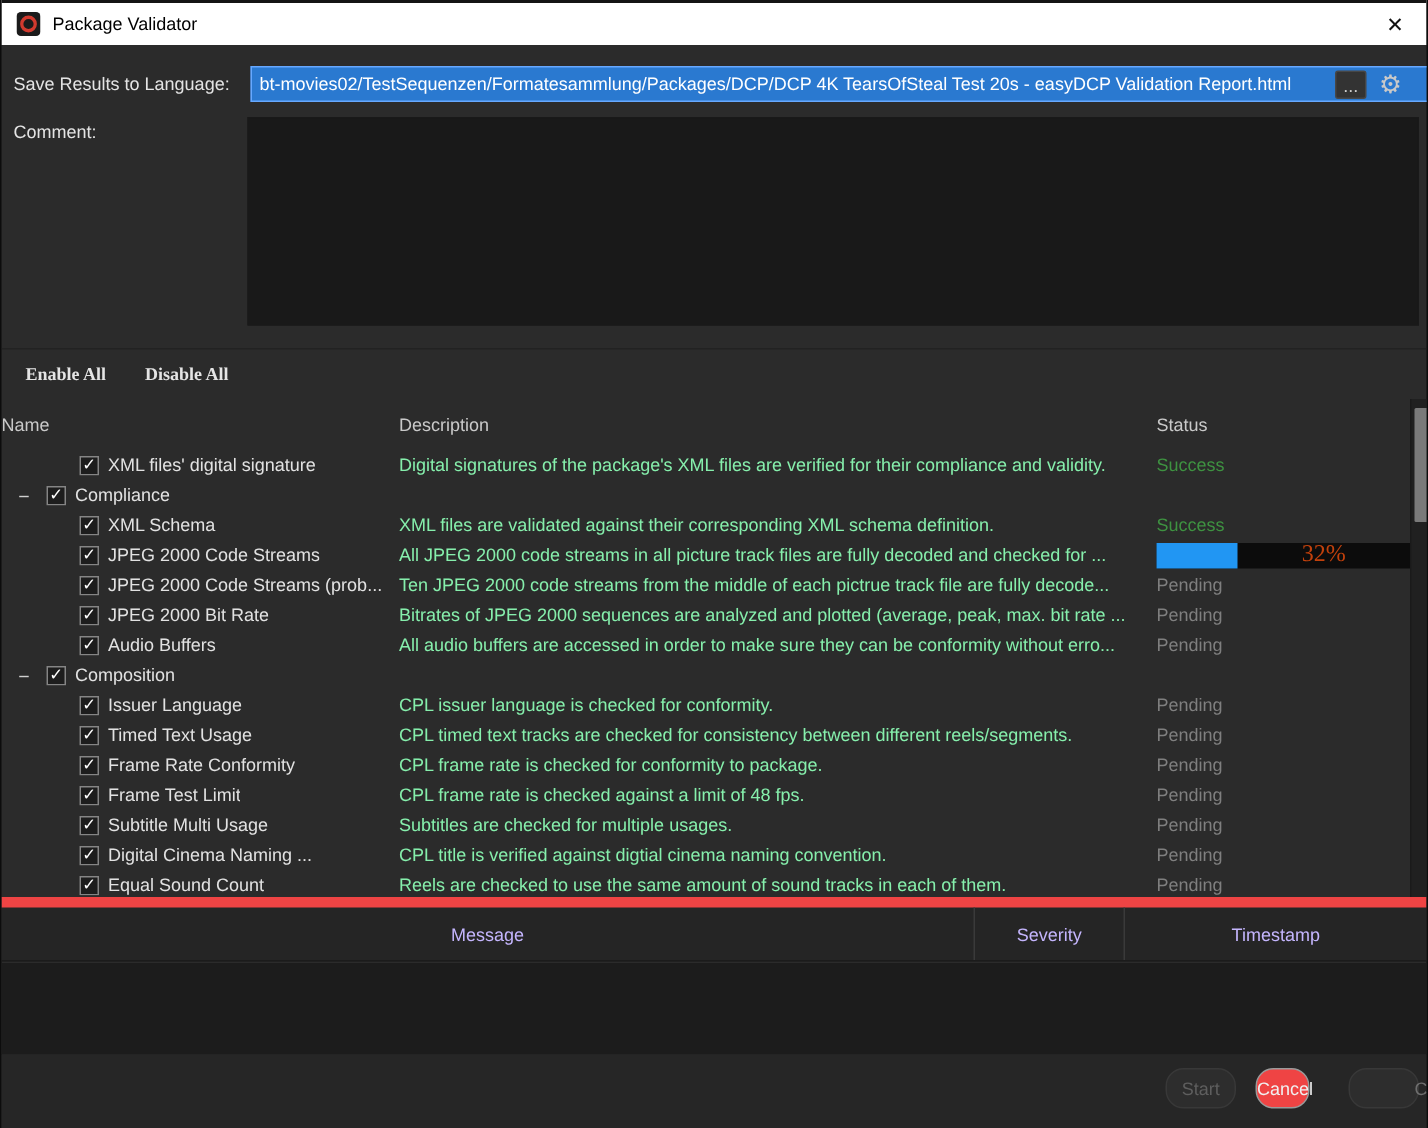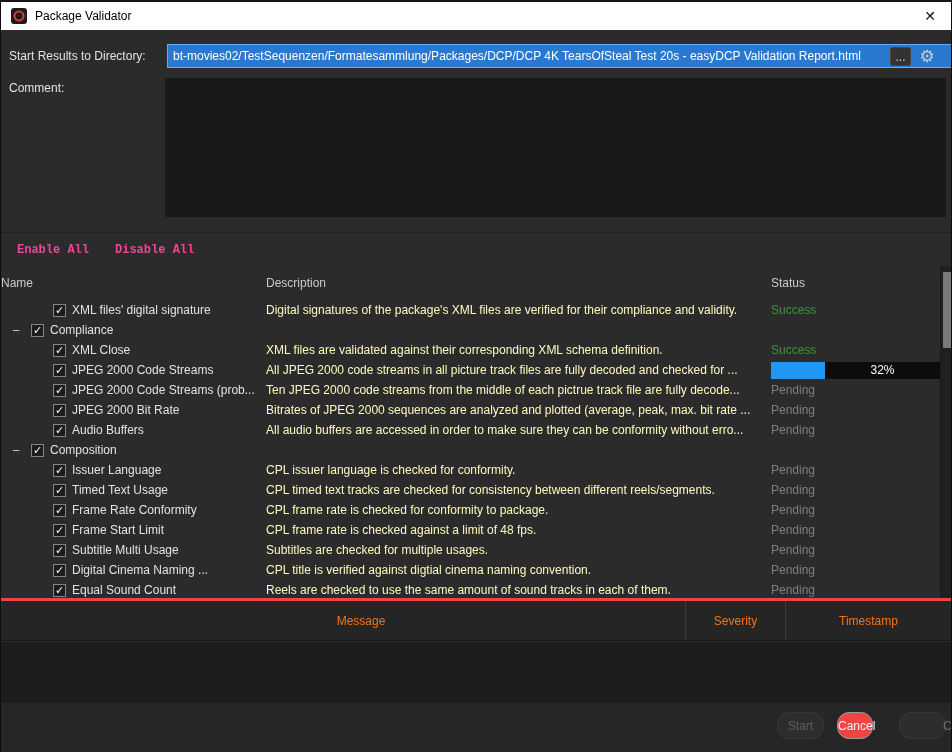--- a/index.html
+++ b/index.html
@@ -57,22 +57,22 @@
     color: #ddd; font-family: "Liberation Sans", sans-serif; font-size: 12px;
     outline: none;
   }
   
   .toolbar {
     position: absolute; left: 0; top: 232px; width: 100%; height: 34px;
     border-top: 1px solid #222; display: flex; align-items: center;
     padding-left: 16px; gap: 26px;
   }
   .toolbar button {
-    background: transparent; border: none; color: #ec4899; font-weight: bold;
-    font-size: 12px; padding: 0; font-family: Liberation Mono, monospace;
+    background: transparent; border: none; color: #e5e5e5; font-weight: bold;
+    font-size: 12px; padding: 0; font-family: Liberation Serif, serif;
   }
   
   .checks-header {
     position: absolute; left: 0; top: 266px; width: 939px; height: 34px;
     display: grid; grid-template-columns: 265px 503px 171px; align-items: center;
     color: #c9c9c9;
   }
   .checks-header .h-name { }
   .checks-header .h-status { padding-left: 2px; }
   .checks-body {
@@ -92,46 +92,46 @@
     width: 14px; margin-right: 8px; color: #d0d0d0; text-align: center; flex: none;
     font-size: 13px; line-height: 13px;
   }
   .checkbox {
     width: 13px; height: 13px; flex: none; margin-right: 6px;
     background: #1d1d1d; border: 1px solid #858585;
     display: inline-flex; align-items: center; justify-content: center;
   }
   .tick { color: #ffffff; font-size: 11px; line-height: 1; }
   .name-label { white-space: nowrap; overflow: hidden; }
-  .cell-desc { color: #fef9c3; white-space: nowrap; overflow: hidden; }
+  .cell-desc { color: #86efac; white-space: nowrap; overflow: hidden; }
   .cell-status { padding-left: 2px; }
   .status-text.success { color: var(--success); }
   .status-text.pending { color: var(--pending); }
   .progress {
     width: 169px; height: 17px; background: #0c0c0c; display: flex; align-items: stretch;
   }
   .progress-fill { background: var(--progress-fill); height: 100%; }
   .progress-label {
     flex: 1; display: flex; align-items: center; justify-content: center;
-    color: #ffffff; font-size: 12px;
+    color: #c2410c; font-size: 16px; font-family: Liberation Serif, serif;
   }
   
   .v-scrollbar {
     position: absolute; left: 939px; top: 266px; width: 13px; height: 332px;
     background: #202020; border-left: 1px solid #1a1a1a;
   }
   .scroll-thumb {
     position: absolute; left: 2px; top: 6px; width: 9px; height: 76px;
     background: #7a7a7a; border-radius: 1px;
   }
   
   .messages-header {
     position: absolute; left: 0; top: 598px; width: 100%; height: 43px;
-    background: #252525; border-top: 3px solid #ef4444; border-bottom: 1px solid #1b1b1b;
-    display: flex; color: #f97316; padding-left: 36px;
+    background: #252525; border-top: 7px solid #ef4444; border-bottom: 1px solid #1b1b1b;
+    display: flex; color: #c4b5fd;
   }
   .messages-header .m-cell {
     display: flex; align-items: center; justify-content: center;
   }
   .m-message { width: 648px; }
   .m-severity { width: 100px; border-left: 1px solid #3a3a3a; }
   .m-code { width: 100px; border-left: 1px solid #3a3a3a; }
   .m-timestamp { flex: 1; border-left: 1px solid #3a3a3a; }
   .messages-body {
     position: absolute; left: 0; top: 642px; width: 100%; height: 61px;
@@ -159,21 +159,21 @@
     <span class="app-icon">
       <svg width="16" height="16" viewBox="0 0 16 16">
         <rect x="0" y="0" width="16" height="16" rx="3" fill="#1b1b1b"></rect>
         <circle cx="8" cy="8" r="4.5" fill="none" stroke="#d23a2e" stroke-width="2.2"></circle>
       </svg>
     </span>
     <span class="window-title">Package Validator</span>
     <button class="close-btn">✕</button>
   </div>
 
-  <span class="field-label lbl-savedir">Start Results to Directory:</span>
+  <span class="field-label lbl-savedir">Save Results to Language:</span>
   <input class="save-input" type="text" value="bt-movies02/TestSequenzen/Formatesammlung/Packages/DCP/DCP 4K TearsOfSteal Test 20s - easyDCP Validation Report.html" style="">
   <button class="browse-btn">...</button>
   <button class="gear-btn"><span>⚙</span></button>
 
   <span class="field-label lbl-comment">Comment:</span>
   <textarea class="comment-box" style=""></textarea>
 
   <div class="toolbar">
     <button>Enable All</button>
     <button>Disable All</button>
@@ -213,21 +213,21 @@
         <span class="status-text"></span>
         
       </div>
     </div>
       <div class="check-row">
       <div class="cell cell-name child">
 
         <span class="checkbox">
             <span class="tick">✓</span>
           </span>
-        <span class="name-label">XML Close</span>
+        <span class="name-label">XML Schema</span>
       </div>
       <div class="cell cell-desc">XML files are validated against their corresponding XML schema definition.</div>
       <div class="cell cell-status">
         <span class="status-text success">Success</span>
         
       </div>
     </div>
       <div class="check-row">
       <div class="cell cell-name child">
 
@@ -342,21 +342,21 @@
         <span class="status-text pending">Pending</span>
         
       </div>
     </div>
       <div class="check-row">
       <div class="cell cell-name child">
 
         <span class="checkbox">
             <span class="tick">✓</span>
           </span>
-        <span class="name-label">Frame Start Limit</span>
+        <span class="name-label">Frame Test Limit</span>
       </div>
       <div class="cell cell-desc">CPL frame rate is checked against a limit of 48 fps.</div>
       <div class="cell cell-status">
         <span class="status-text pending">Pending</span>
         
       </div>
     </div>
       <div class="check-row">
       <div class="cell cell-name child">
 

